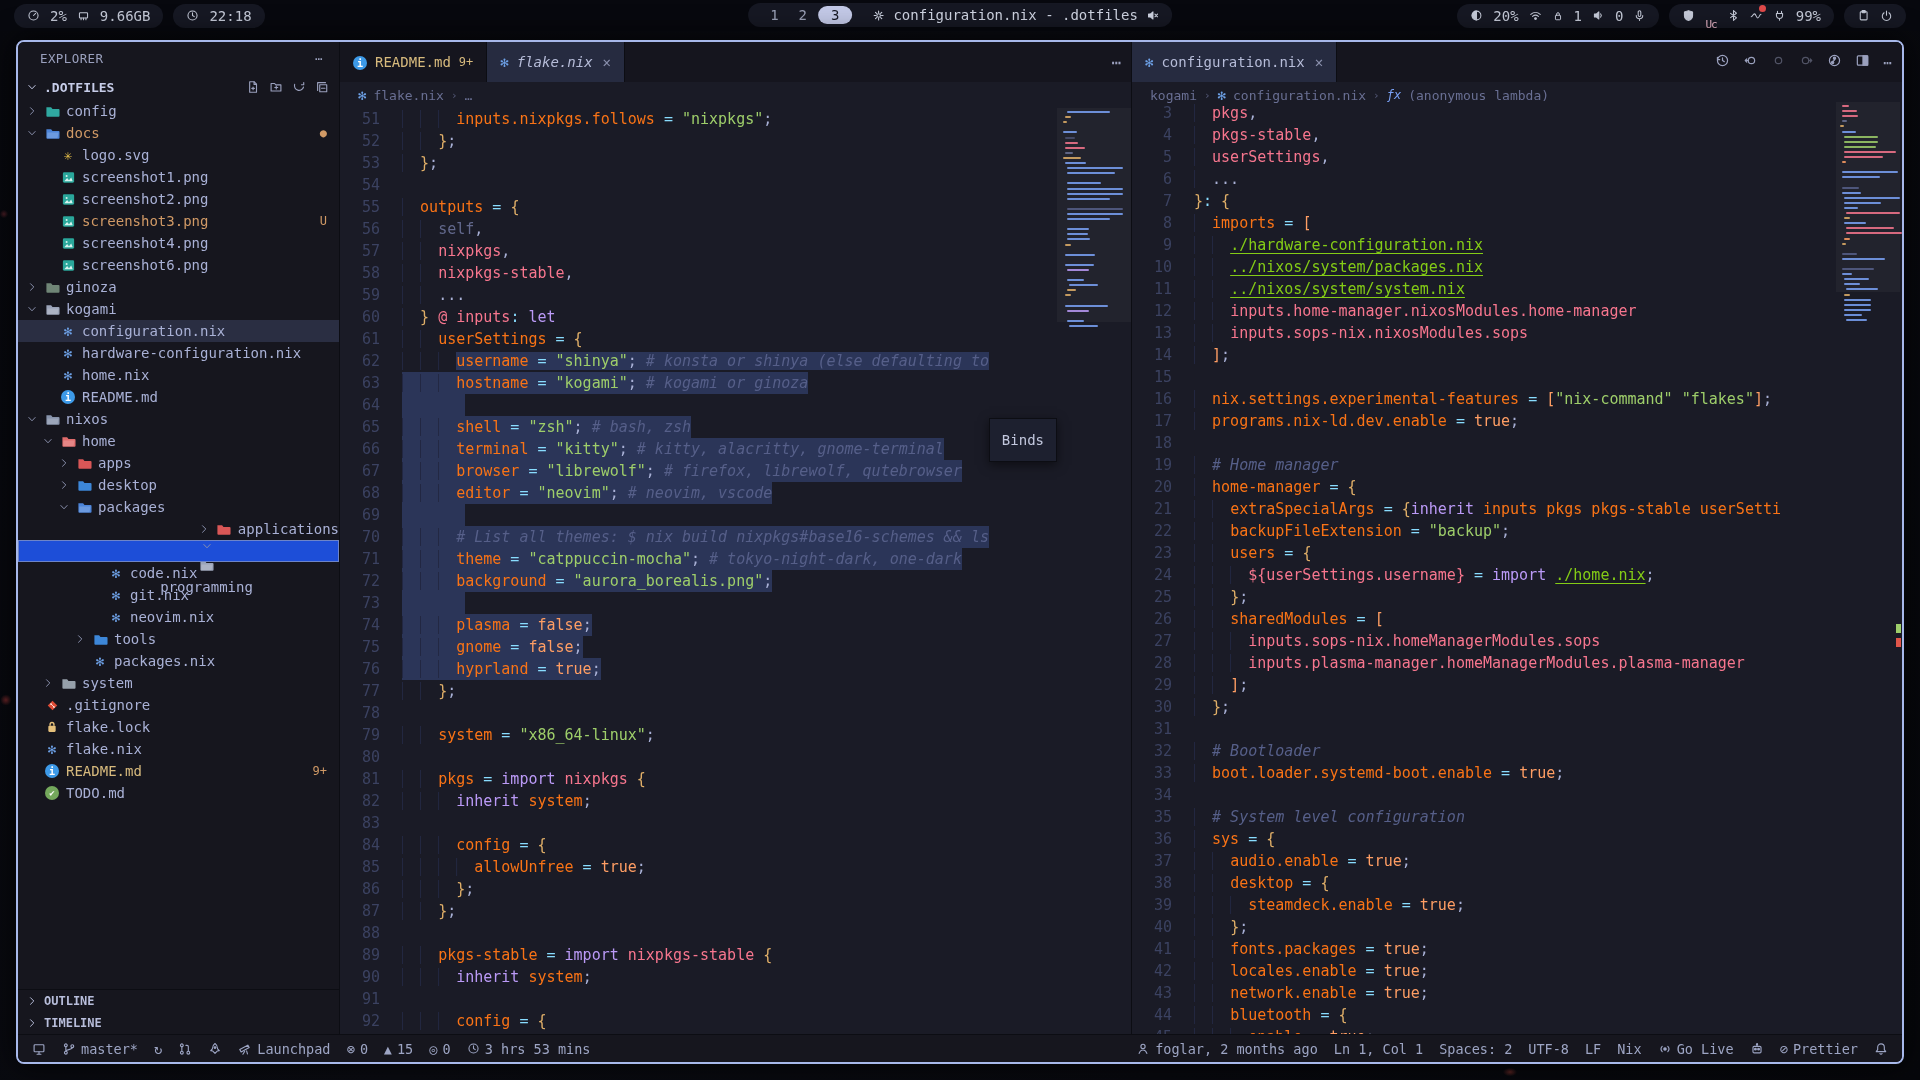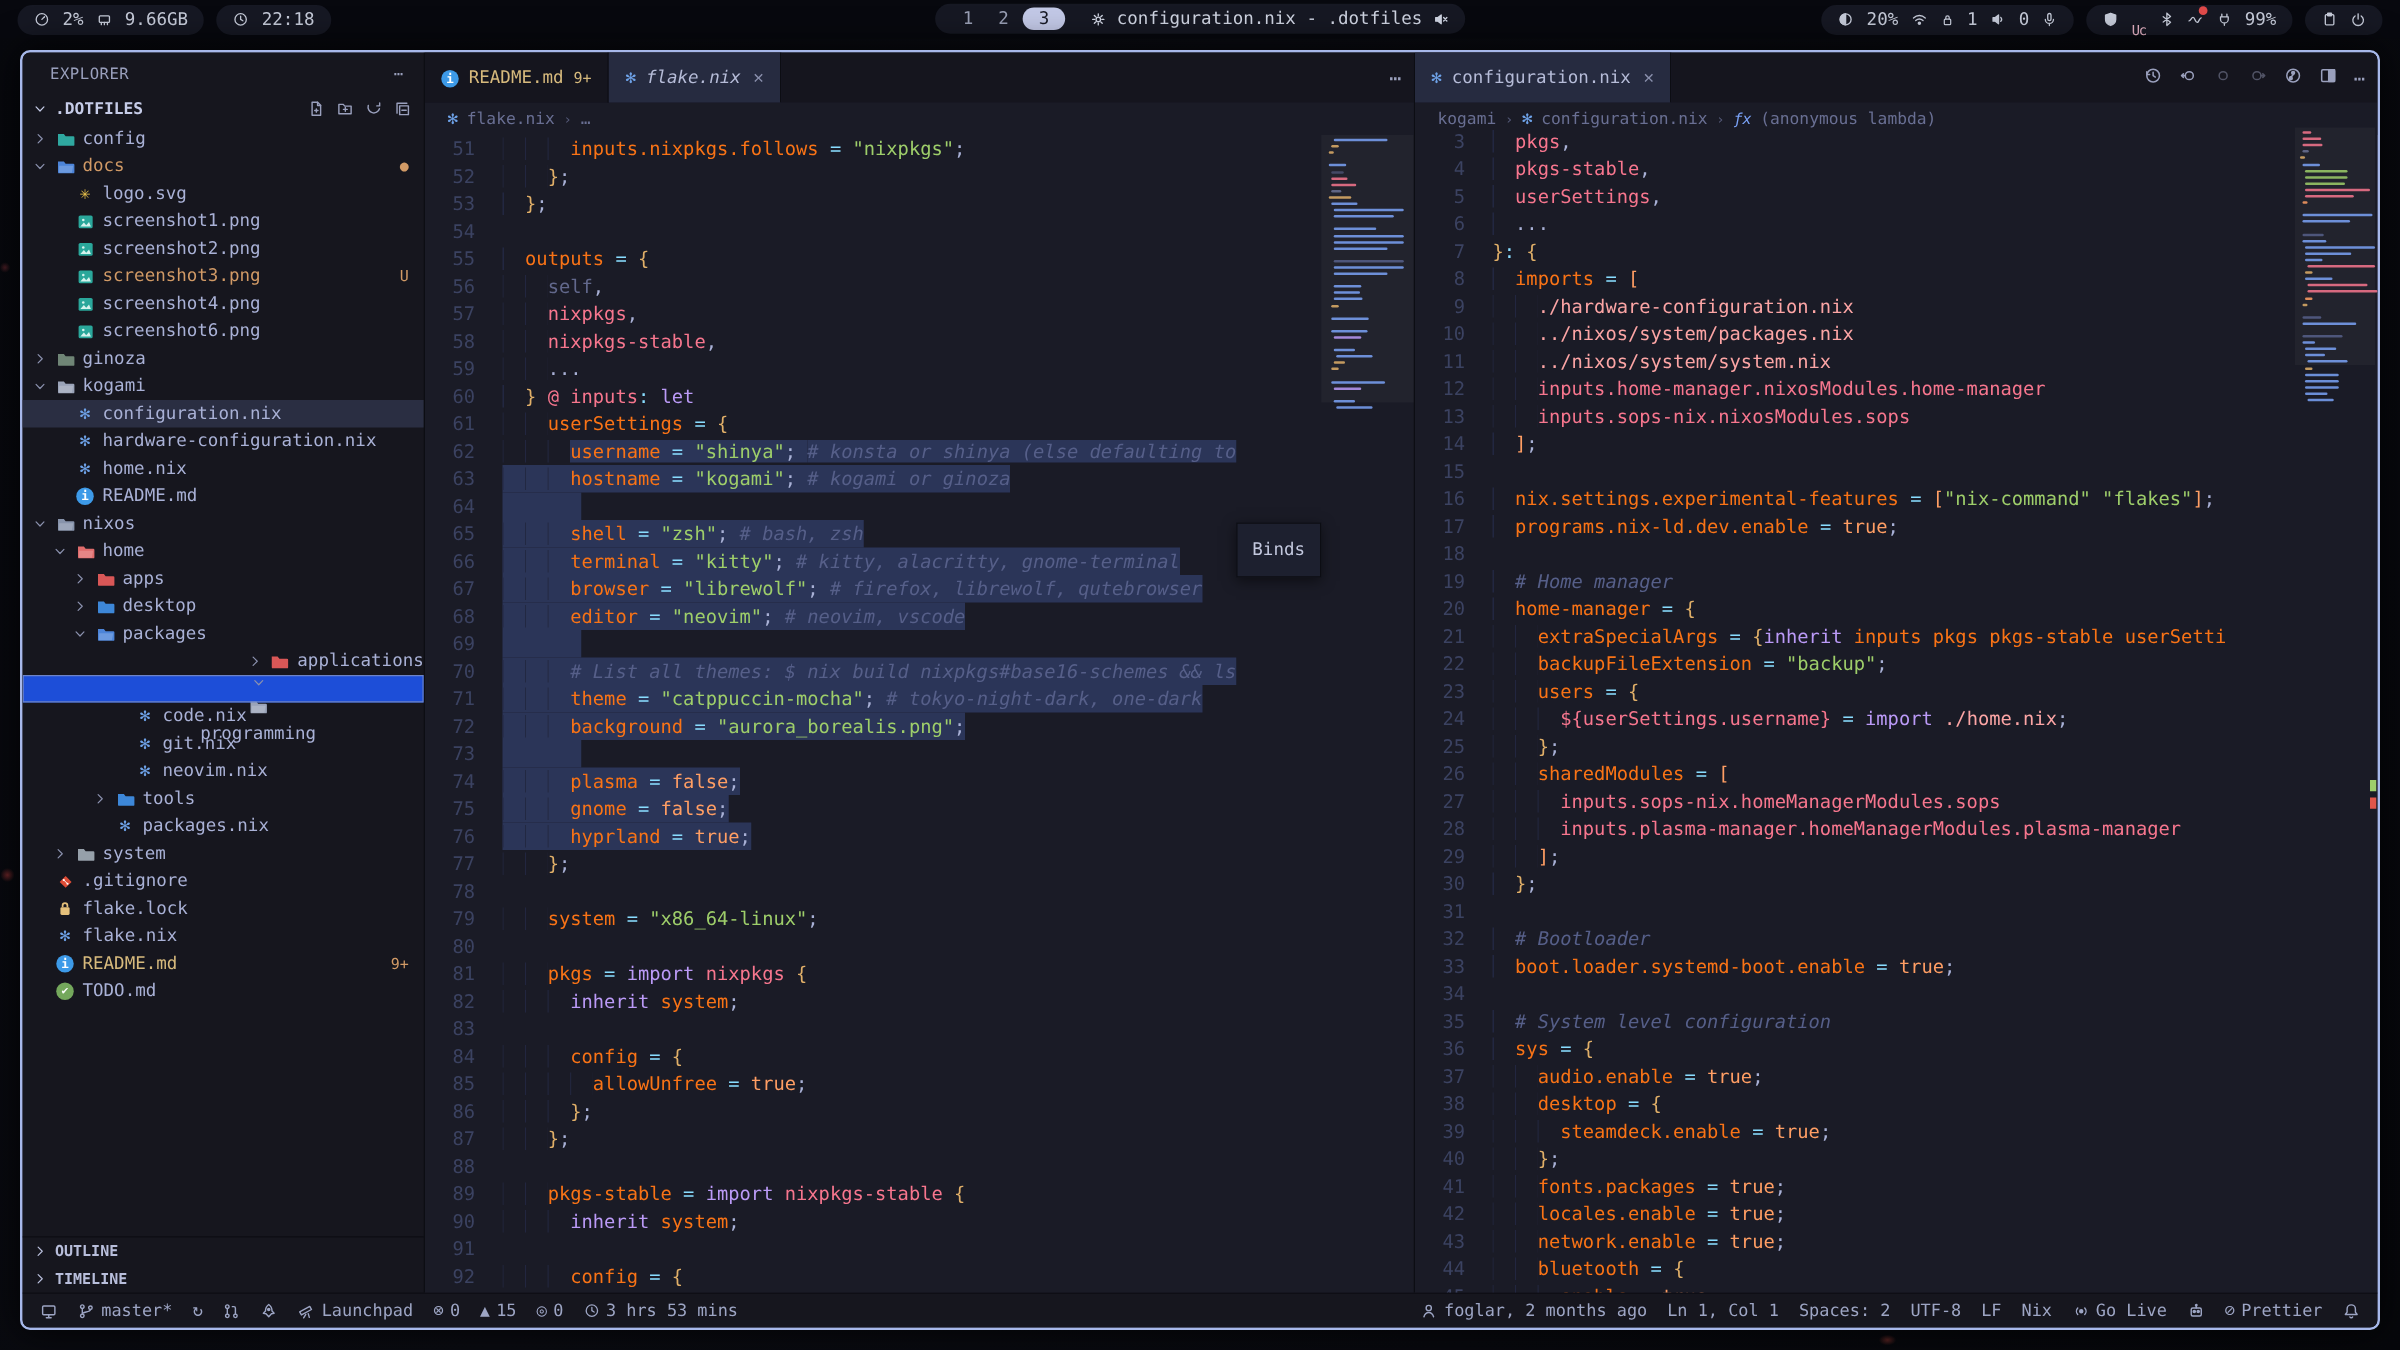--- a/index.html
+++ b/index.html
@@ -81,21 +81,21 @@
   .codewrap { flex:1; overflow:hidden; position:relative; }
   .codeline { height:22px; line-height:22px; display:flex; white-space:pre; font-size:15px; }
   .gut { width:62px; min-width:62px; text-align:right; padding-right:22px; color:#3b4261; }
   .ltxt { color:#a9b1d6; }
   .ind { background-image:linear-gradient(to right, #222741 1px, transparent 1px);
     background-size:2ch 100%; }
   .selw { background:#2b3558; }
   .c-d{color:#a9b1d6} .c-p{color:#f97316} .c-s{color:#9ece6a} .c-k{color:#bb9af7}
   .c-r{color:#f7768e} .c-o{color:#ff9e64} .c-g{color:#e0af68} .c-x{color:#89ddff}
   .c-m{color:#62688c} .c-c{color:#565f89; font-style:italic}
-  .c-u{color:#fca5a5; text-underline-offset:3px;}
+  .c-u{color:#84cc16; text-decoration:underline; text-underline-offset:3px;}
 
   .minimap { position:absolute; top:0; right:8px; width:62px; bottom:0; }
   .mm-slider { position:absolute; left:-4px; right:-8px; top:0; height:214px; background:rgba(255,255,255,.035); }
   .mdash { height:2px; margin:3.1px 0; border-radius:1px; opacity:.85; }
   .ruler { position:absolute; right:0; top:0; bottom:0; width:7px; }
   .rmark { position:absolute; right:1px; width:5px; height:9px; }
 
   .tooltip { position:absolute; top:376px; right:74px; background:#1d202f; border:1px solid #0c0d13;
     color:#c3c8de; font-size:14px; padding:13px 12px; box-shadow:0 3px 10px rgba(0,0,0,.5); z-index:5; }
 

